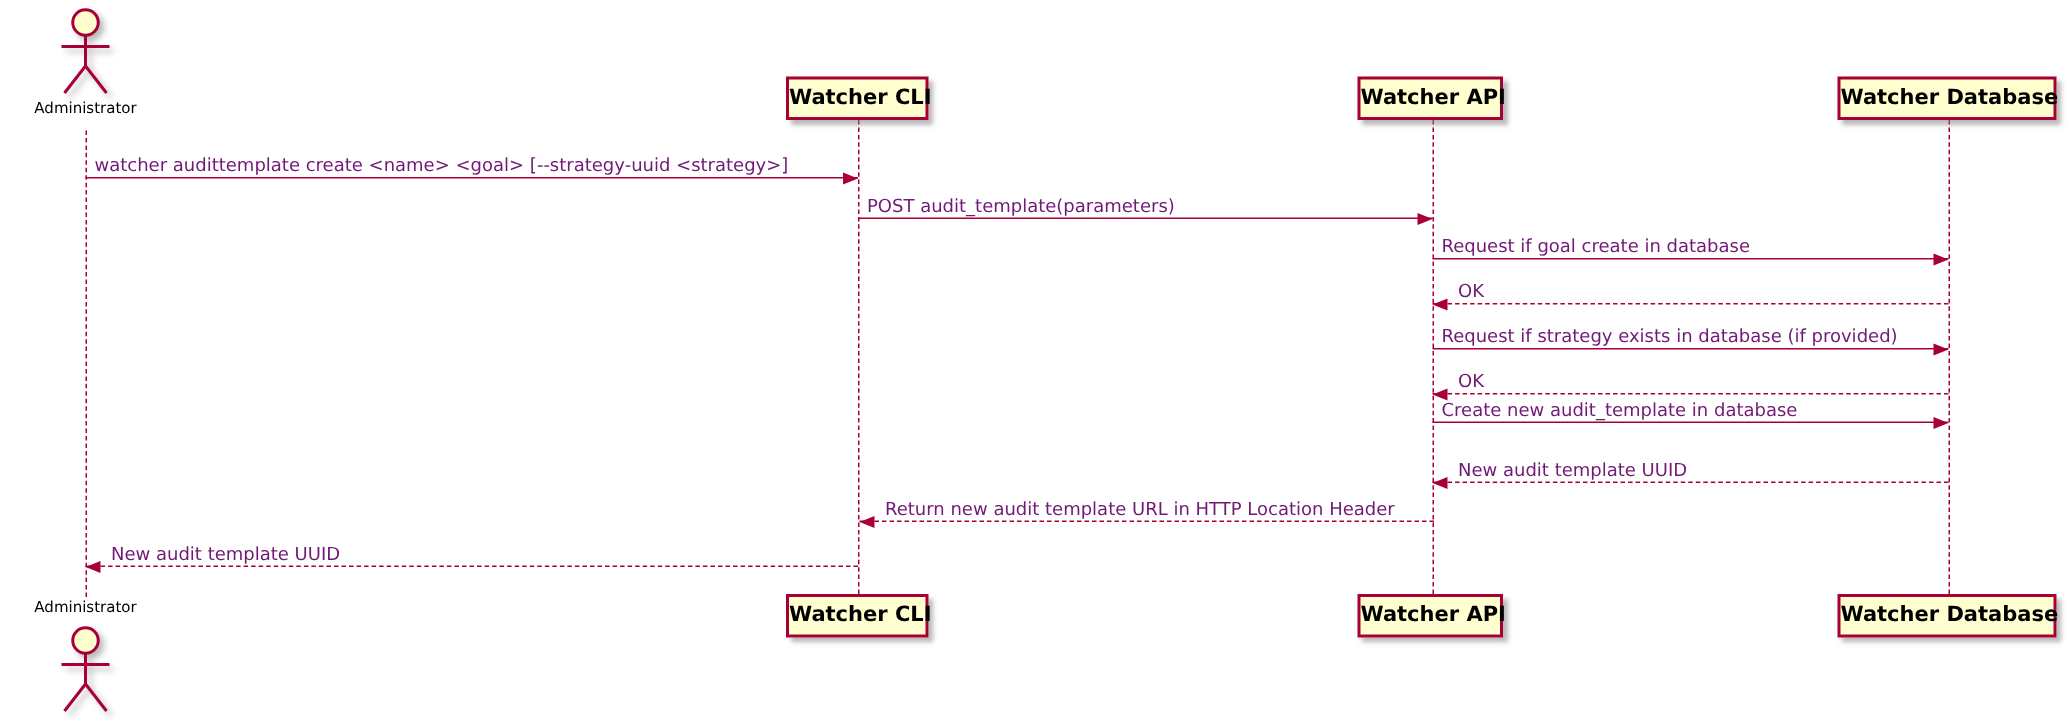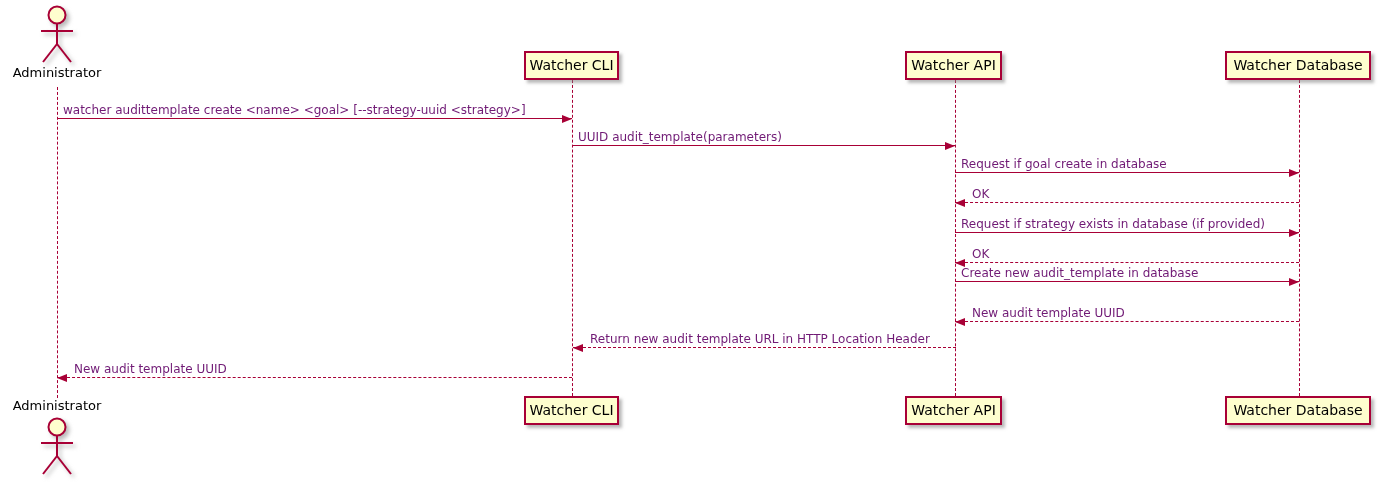--- a/index.html
+++ b/index.html
@@ -27,33 +27,34 @@
     height: 25px;
     background: var(--fill);
     border: 2px solid var(--accent);
     box-shadow: 3px 3px 3px rgba(130,130,130,0.55);
     text-align: center;
     font-size: 14px;
     line-height: 25px;
     color: #000;
     white-space: nowrap;
     box-sizing: content-box;
+    font-weight: bold;
   }
   .actor-group {
     position: absolute;
     width: 96px;
     text-align: center;
   }
   .actor-group svg {
     display: block;
     margin: 0 auto;
     filter: drop-shadow(3px 3px 2px rgba(130,130,130,0.55));
   }
   .actor-label {
-    font-size: 13px;
+    font-size: 10px;
     color: #000;
     white-space: nowrap;
     line-height: 16px;
   }
   .msg {
     position: absolute;
     height: 19px;
   }
   .msg .line {
     position: absolute;
@@ -109,21 +110,21 @@
   <div class="pbox" style="left:905px; top:51px; width:93px;">Watcher API</div>
   <div class="pbox" style="left:1225px;top:51px; width:142px;">Watcher Database</div>
 
   <div class="msg dir-right solid" style="left:57px;  top:100px; width:515px;">
     <span class="label">watcher audittemplate create &lt;name&gt; &lt;goal&gt; [--strategy-uuid &lt;strategy&gt;]</span>
     <div class="line"></div>
     <div class="head"></div>
   </div>
 
   <div class="msg dir-right solid" style="left:572px; top:127px; width:383px;">
-    <span class="label">UUID audit_template(parameters)</span>
+    <span class="label">POST audit_template(parameters)</span>
     <div class="line"></div>
     <div class="head"></div>
   </div>
 
   <div class="msg dir-right solid" style="left:955px; top:154px; width:344px;">
     <span class="label">Request if goal create in database</span>
     <div class="line"></div>
     <div class="head"></div>
   </div>
 

